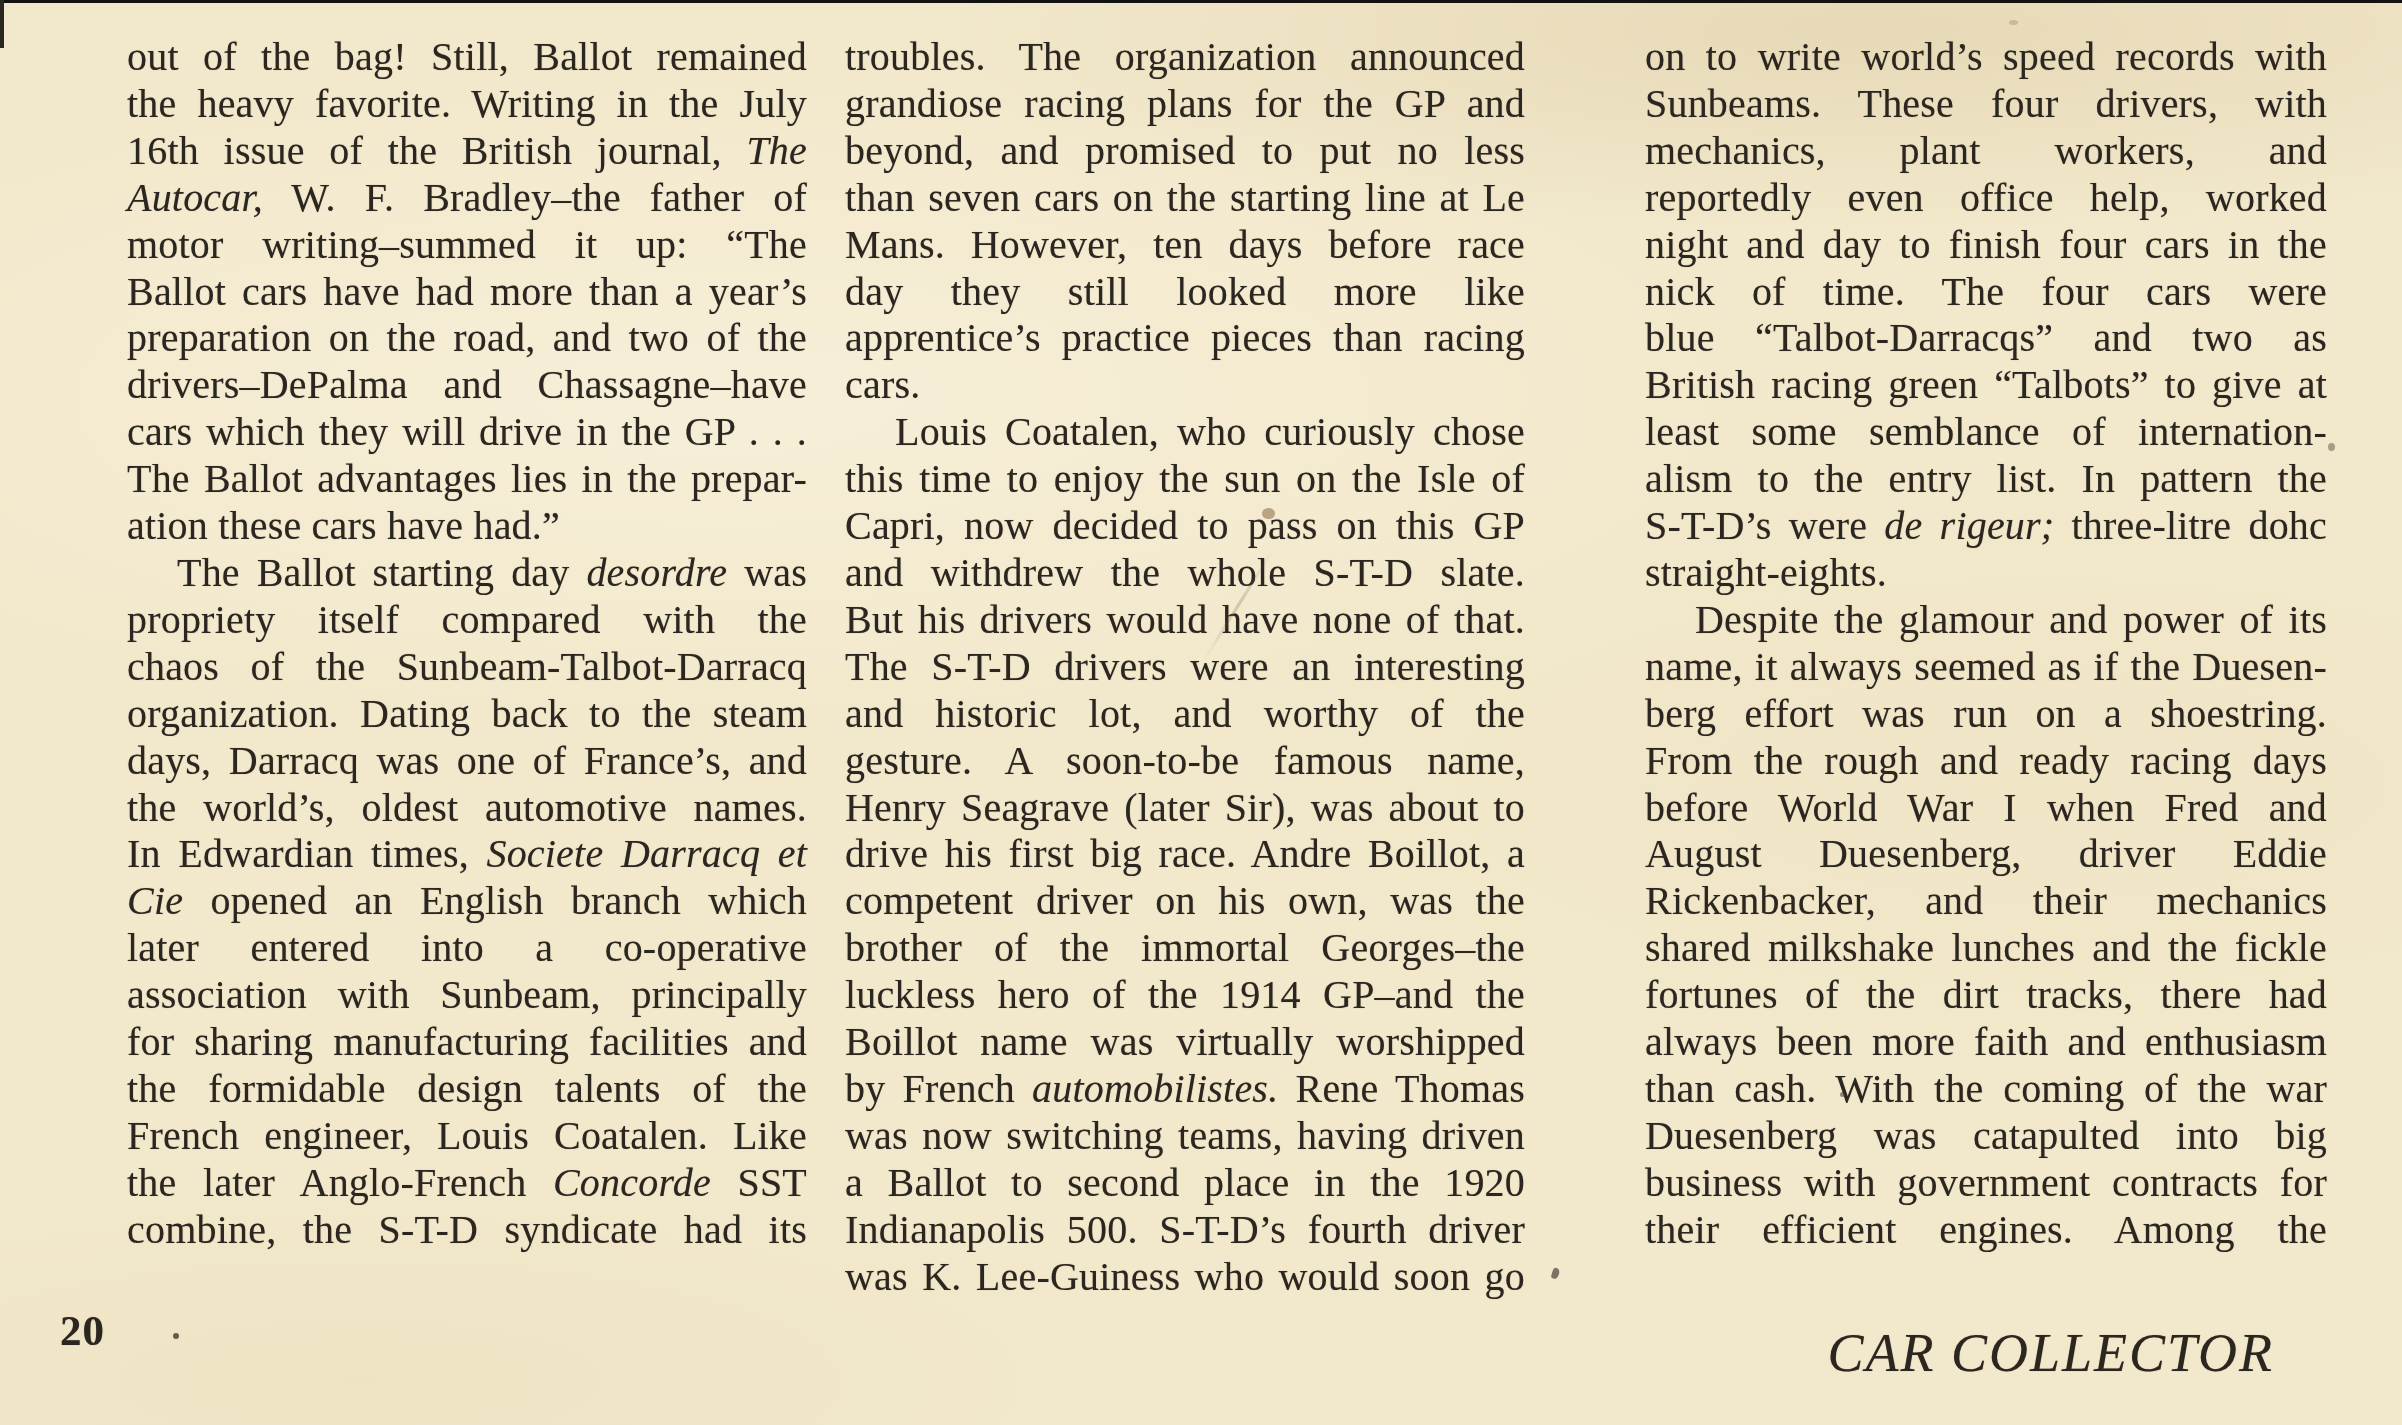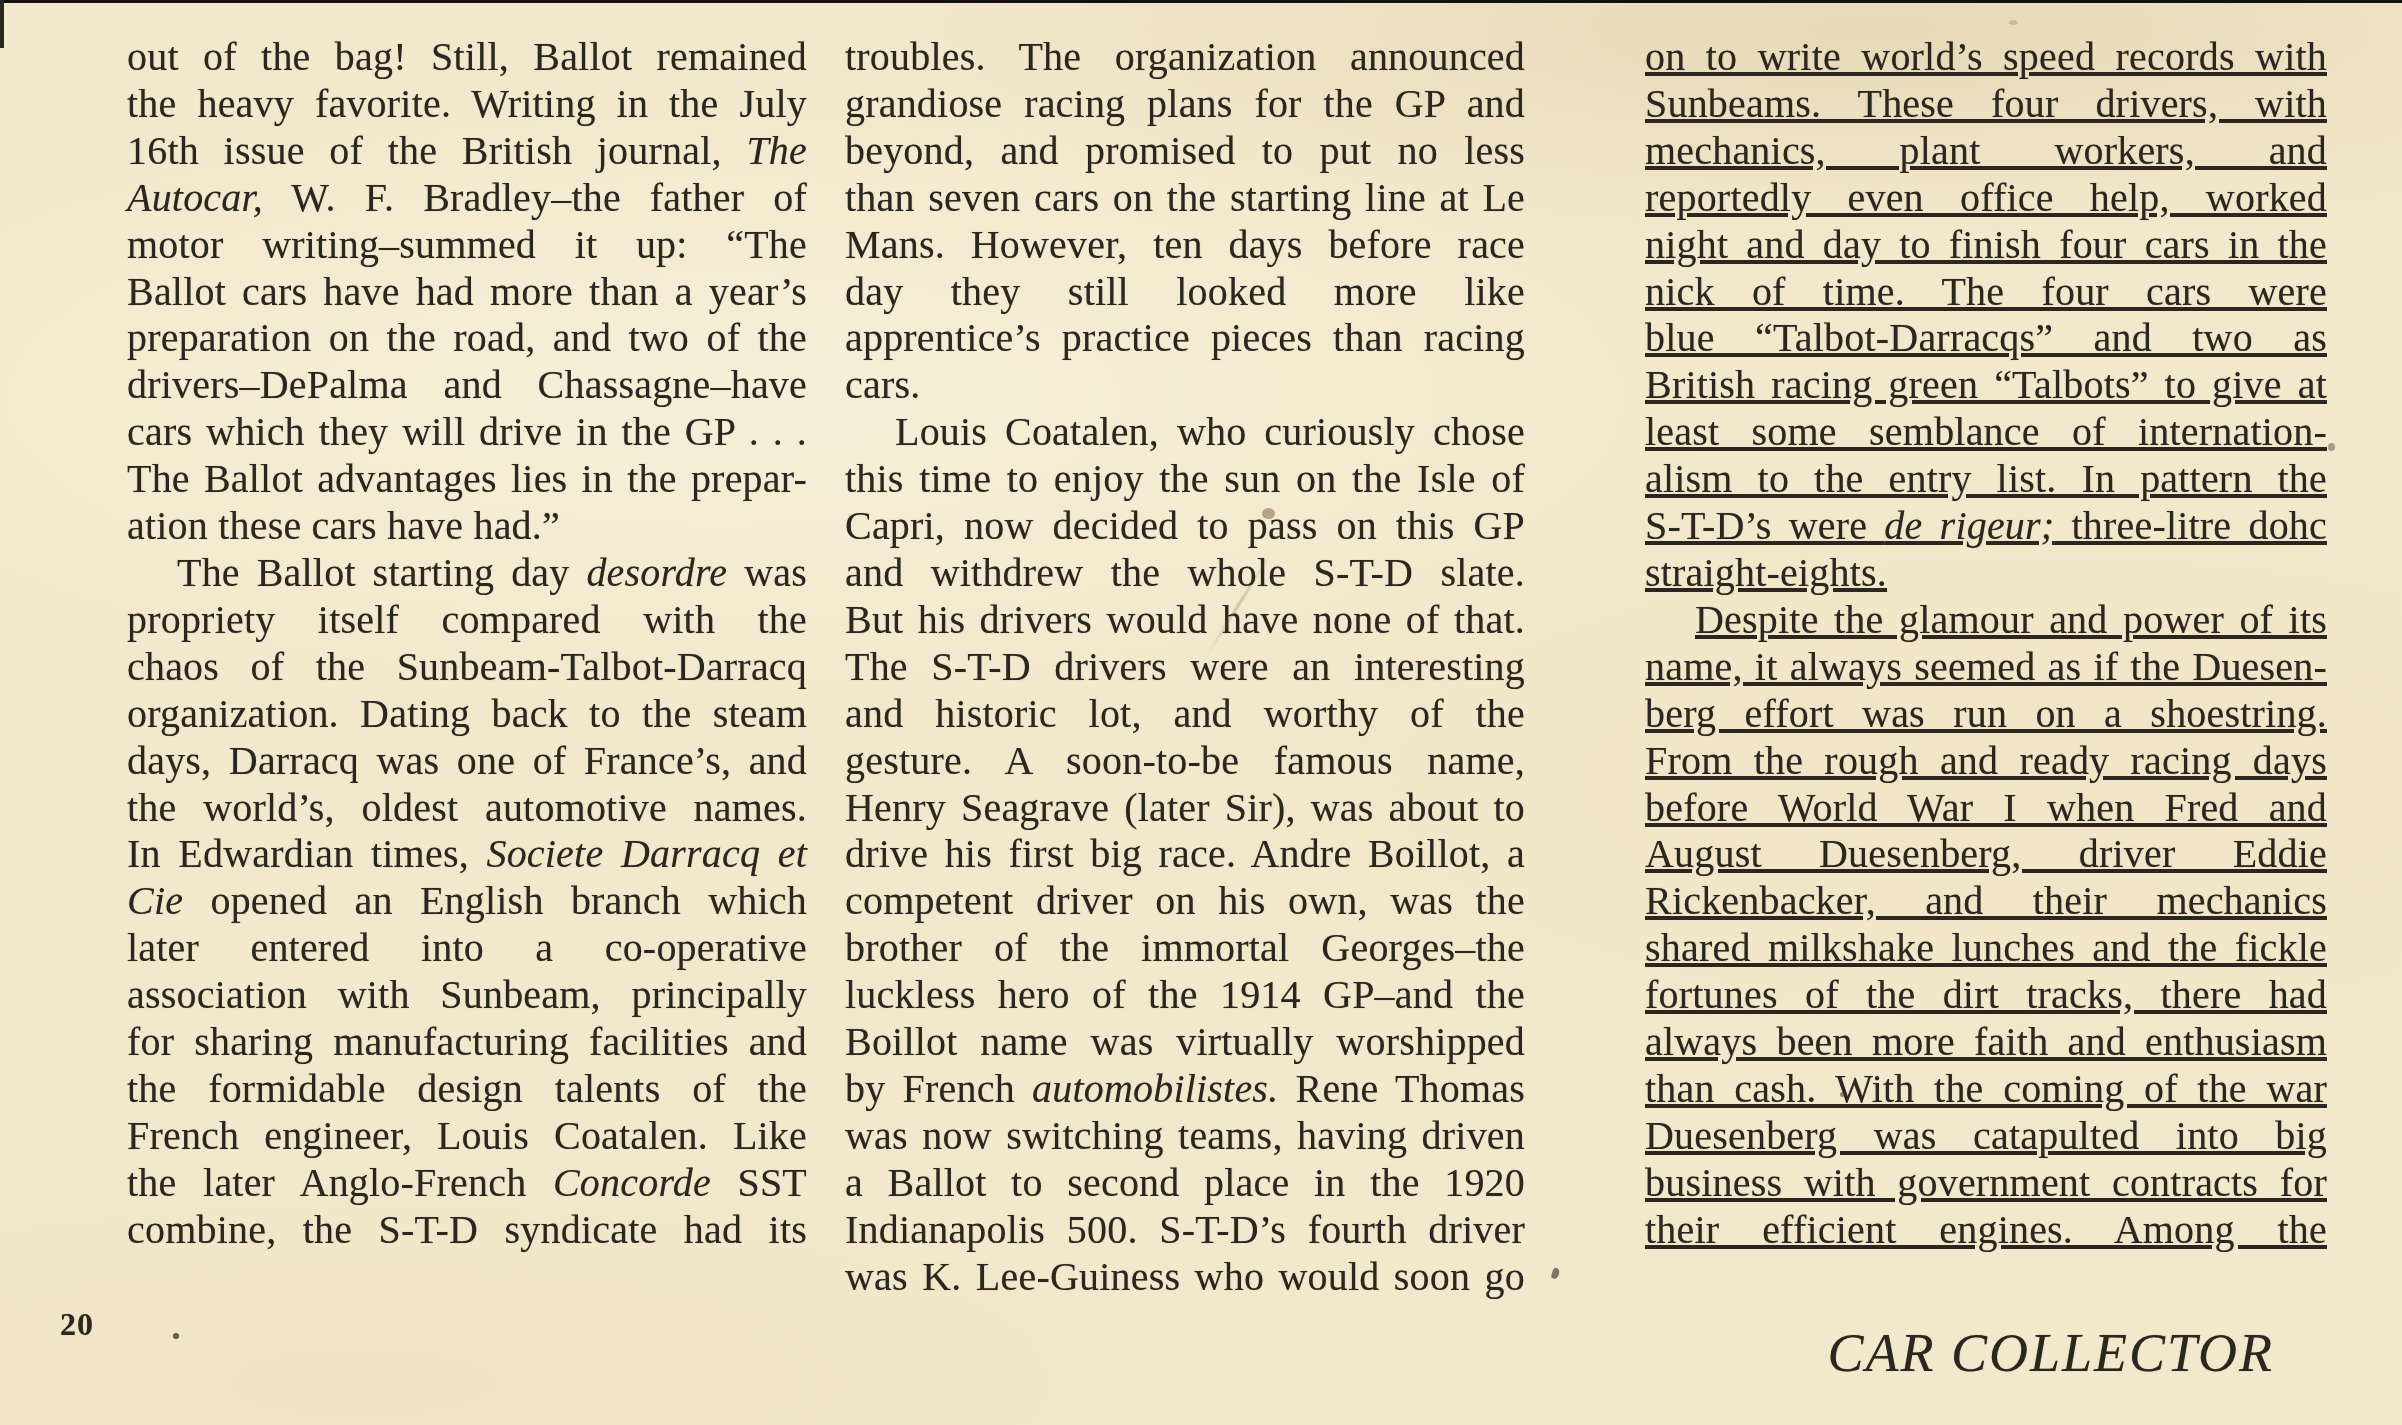--- a/index.html
+++ b/index.html
@@ -17,28 +17,28 @@
   .top-edge{position:absolute;left:0;top:0;width:2402px;height:3px;background:#141210;}
   .corner-sliver{position:absolute;left:0;top:0;width:4px;height:48px;background:#2a2620;}
   .column{
     position:absolute;top:34px;
     font-size:40px;line-height:46.9px;
     letter-spacing:0.2px;
     text-shadow:0 0 1px rgba(43,38,31,0.35);
   }
   #col1{left:85px;width:680px;margin-left:42px;}
   #col2{left:845px;width:680px;}
-  #col3{left:1645px;width:682px;text-decoration:underline;}
+  #col3{left:1645px;width:682px;}
   .line{text-align:left;}
   .line.just{text-align:justify;text-align-last:justify;-moz-text-align-last:justify;}
   .line.ind{text-indent:50px;}
   .it{font-style:italic;}
   .footer-num{
     position:absolute;left:60px;top:1306px;
-    font-size:32px;font-weight:bold;letter-spacing:1px;
+    font-size:43px;font-weight:bold;letter-spacing:1px;
     text-shadow:0 0 1px rgba(43,38,31,0.4);
     text-align:center;
   }
   .footer-title{
     position:absolute;right:128px;top:1322px;
     font-size:54px;font-style:italic;letter-spacing:2px;
     text-shadow:0 0 1px rgba(43,38,31,0.35);
   }
   .speck{position:absolute;border-radius:50%;}
   .sp1{left:173px;top:1333px;width:6px;height:6px;background:#4a4238;opacity:.85;}

